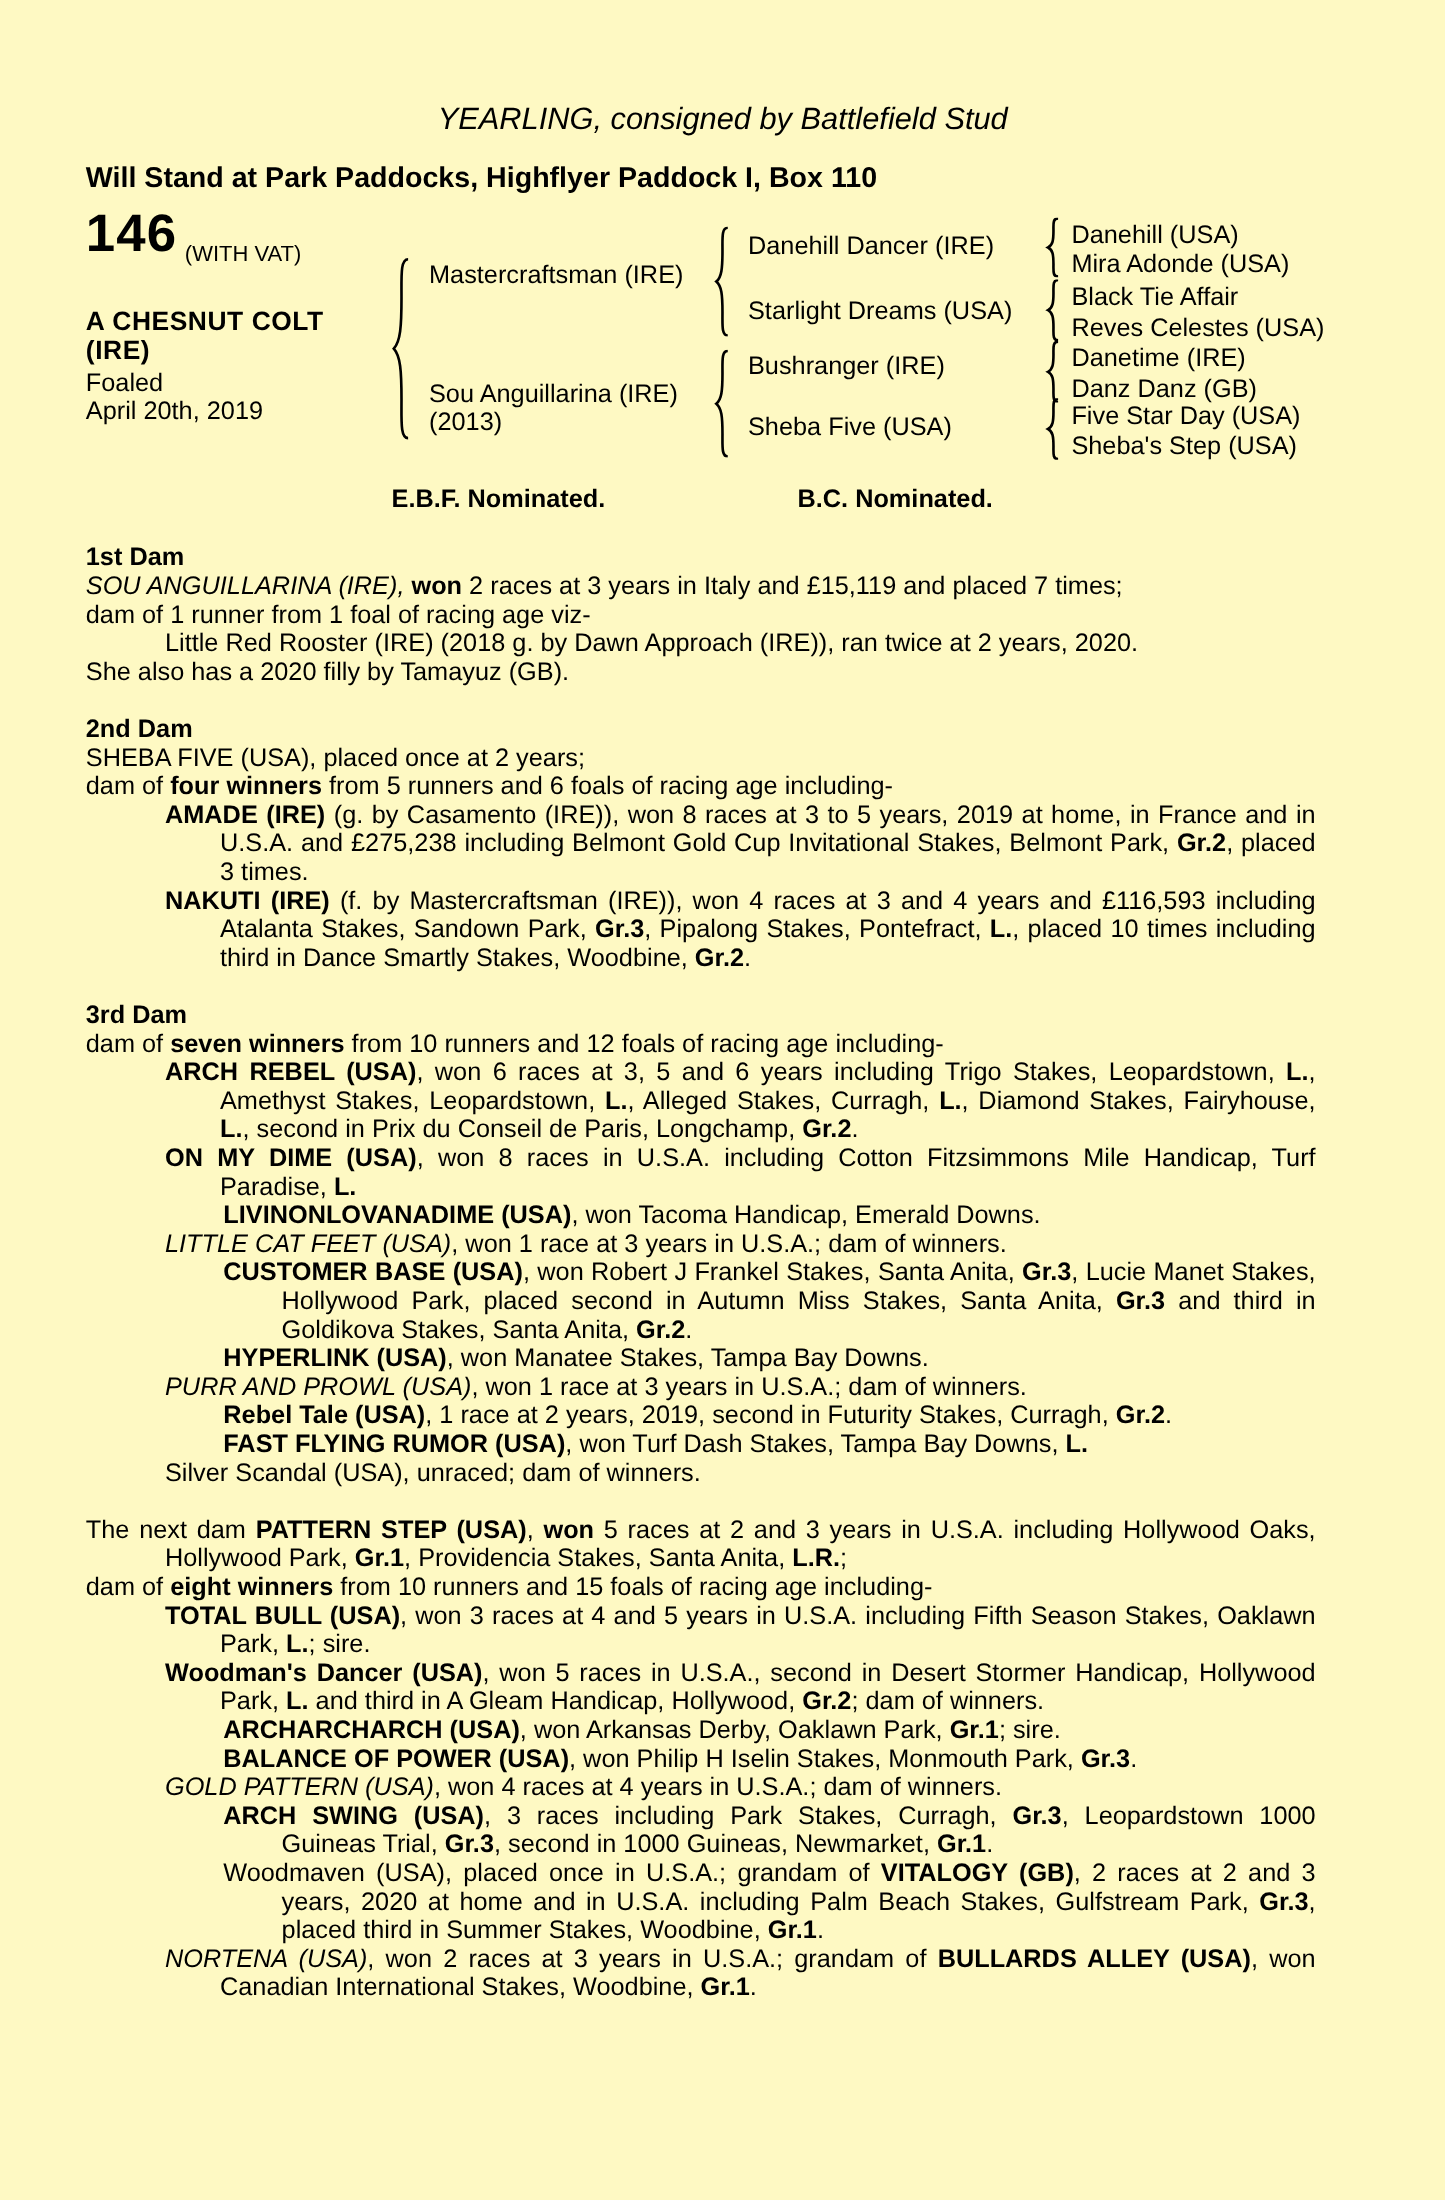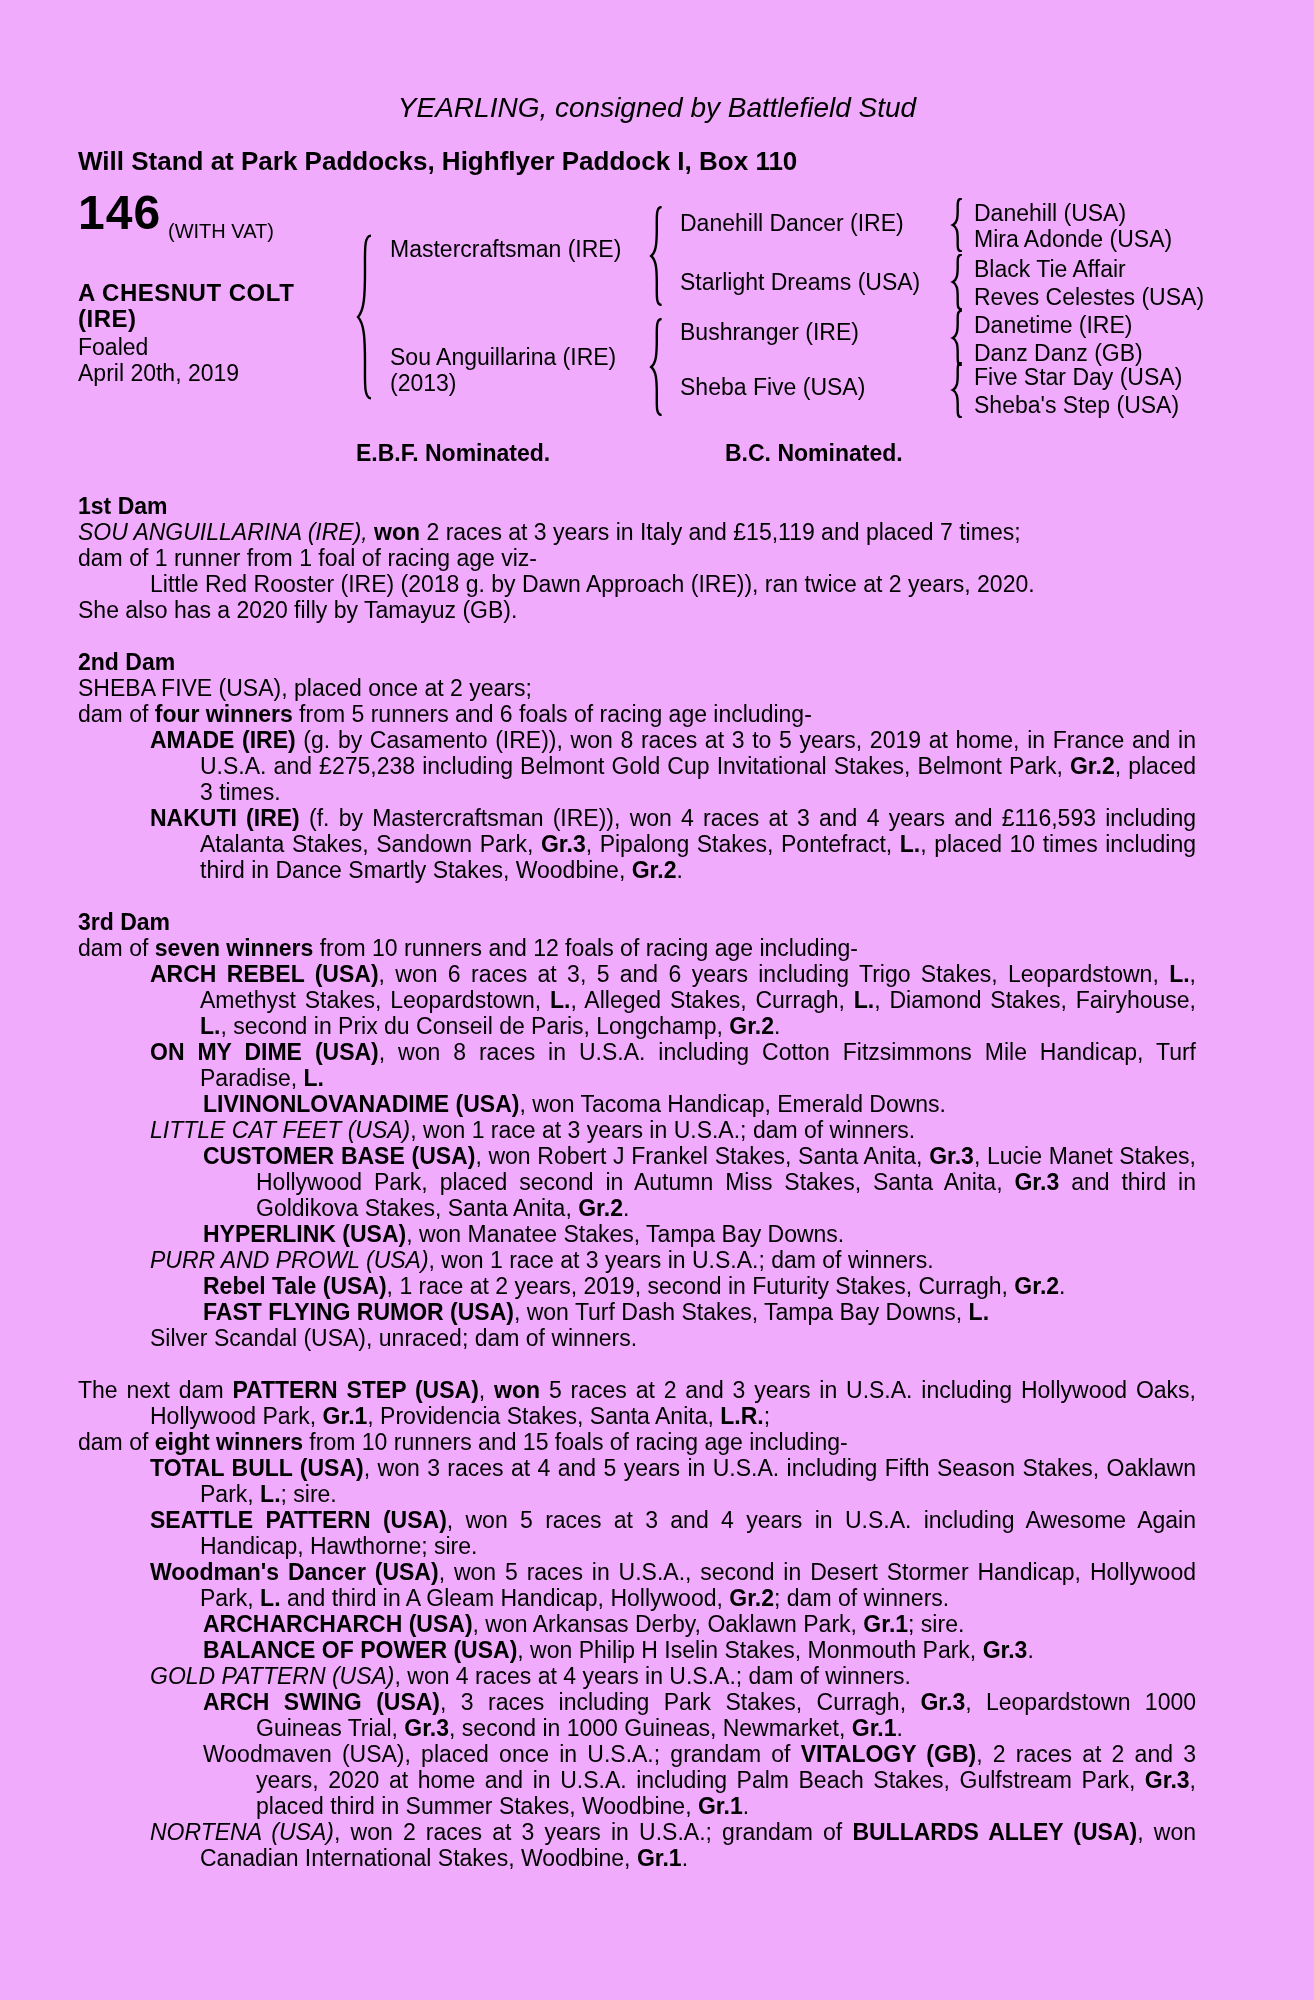--- a/index.html
+++ b/index.html
@@ -1,20 +1,20 @@
 <!DOCTYPE html>
 <html><head>
 <meta charset="utf-8">
 <style>
   html,body{margin:0;padding:0;background:#e8e8e8;}
   .page{
     position:relative;
     width:1314px;height:2000px;
     margin:0 auto;
-    background:#f0abfc;
+    background:#fef9c3;
     color:#000;
     font-family:"Liberation Sans","DejaVu Sans",sans-serif;
     box-sizing:border-box;
     padding-top:92px;
     overflow:hidden;
   }
   .title{
     text-align:center;
     font-style:italic;
     font-size:28px;
@@ -157,21 +157,20 @@
         <p class="para ind2"><span class="b">HYPERLINK (USA)</span><span>, won Manatee Stakes, Tampa Bay Downs.</span></p>
         <p class="para ind1"><span class="i">PURR AND PROWL (USA)</span><span>, won 1 race at 3 years in U.S.A.; dam of winners.</span></p>
         <p class="para ind2"><span class="b">Rebel Tale (USA)</span><span>, 1 race at 2 years, 2019, second in Futurity Stakes, Curragh, </span><span class="b">Gr.2</span><span>.</span></p>
         <p class="para ind2"><span class="b">FAST FLYING RUMOR (USA)</span><span>, won Turf Dash Stakes, Tampa Bay Downs, </span><span class="b">L.</span></p>
         <p class="para ind1"><span>Silver Scandal (USA), unraced; dam of winners.</span></p>
       </div>
       <div class="section">
         <p class="para hang0"><span>The next dam </span><span class="b">PATTERN STEP (USA)</span><span>, </span><span class="b">won</span><span> 5 races at 2 and 3 years in U.S.A. including Hollywood Oaks, Hollywood Park, </span><span class="b">Gr.1</span><span>, Providencia Stakes, Santa Anita, </span><span class="b">L.R.</span><span>;</span></p>
         <p class="para"><span>dam of </span><span class="b">eight winners</span><span> from 10 runners and 15 foals of racing age including-</span></p>
         <p class="para ind1"><span class="b">TOTAL BULL (USA)</span><span>, won 3 races at 4 and 5 years in U.S.A. including Fifth Season Stakes, Oaklawn Park, </span><span class="b">L.</span><span>; sire.</span></p>
-        <p class="para ind1"><span class="b">SEATTLE PATTERN (USA)</span><span>, won 5 races at 3 and 4 years in U.S.A. including Awesome Again Handicap, Hawthorne; sire.</span></p>
         <p class="para ind1"><span class="b">Woodman's Dancer (USA)</span><span>, won 5 races in U.S.A., second in Desert Stormer Handicap, Hollywood Park, </span><span class="b">L.</span><span> and third in A Gleam Handicap, Hollywood, </span><span class="b">Gr.2</span><span>; dam of winners.</span></p>
         <p class="para ind2"><span class="b">ARCHARCHARCH (USA)</span><span>, won Arkansas Derby, Oaklawn Park, </span><span class="b">Gr.1</span><span>; sire.</span></p>
         <p class="para ind2"><span class="b">BALANCE OF POWER (USA)</span><span>, won Philip H Iselin Stakes, Monmouth Park, </span><span class="b">Gr.3</span><span>.</span></p>
         <p class="para ind1"><span class="i">GOLD PATTERN (USA)</span><span>, won 4 races at 4 years in U.S.A.; dam of winners.</span></p>
         <p class="para ind2"><span class="b">ARCH SWING (USA)</span><span>, 3 races including Park Stakes, Curragh, </span><span class="b">Gr.3</span><span>, Leopardstown 1000 Guineas Trial, </span><span class="b">Gr.3</span><span>, second in 1000 Guineas, Newmarket, </span><span class="b">Gr.1</span><span>.</span></p>
         <p class="para ind2"><span>Woodmaven (USA), placed once in U.S.A.; grandam of </span><span class="b">VITALOGY (GB)</span><span>, 2 races at 2 and 3 years, 2020 at home and in U.S.A. including Palm Beach Stakes, Gulfstream Park, </span><span class="b">Gr.3</span><span>, placed third in Summer Stakes, Woodbine, </span><span class="b">Gr.1</span><span>.</span></p>
         <p class="para ind1"><span class="i">NORTENA (USA)</span><span>, won 2 races at 3 years in U.S.A.; grandam of </span><span class="b">BULLARDS ALLEY (USA)</span><span>, won Canadian International Stakes, Woodbine, </span><span class="b">Gr.1</span><span>.</span></p>
       </div>
     </div>
 

